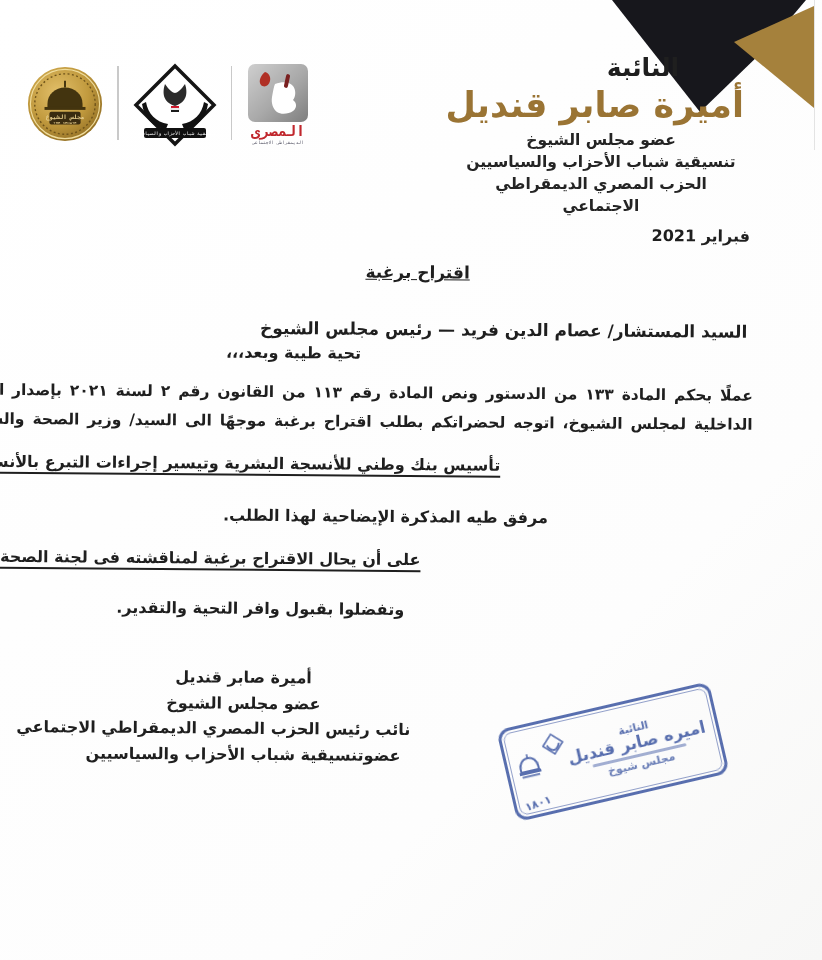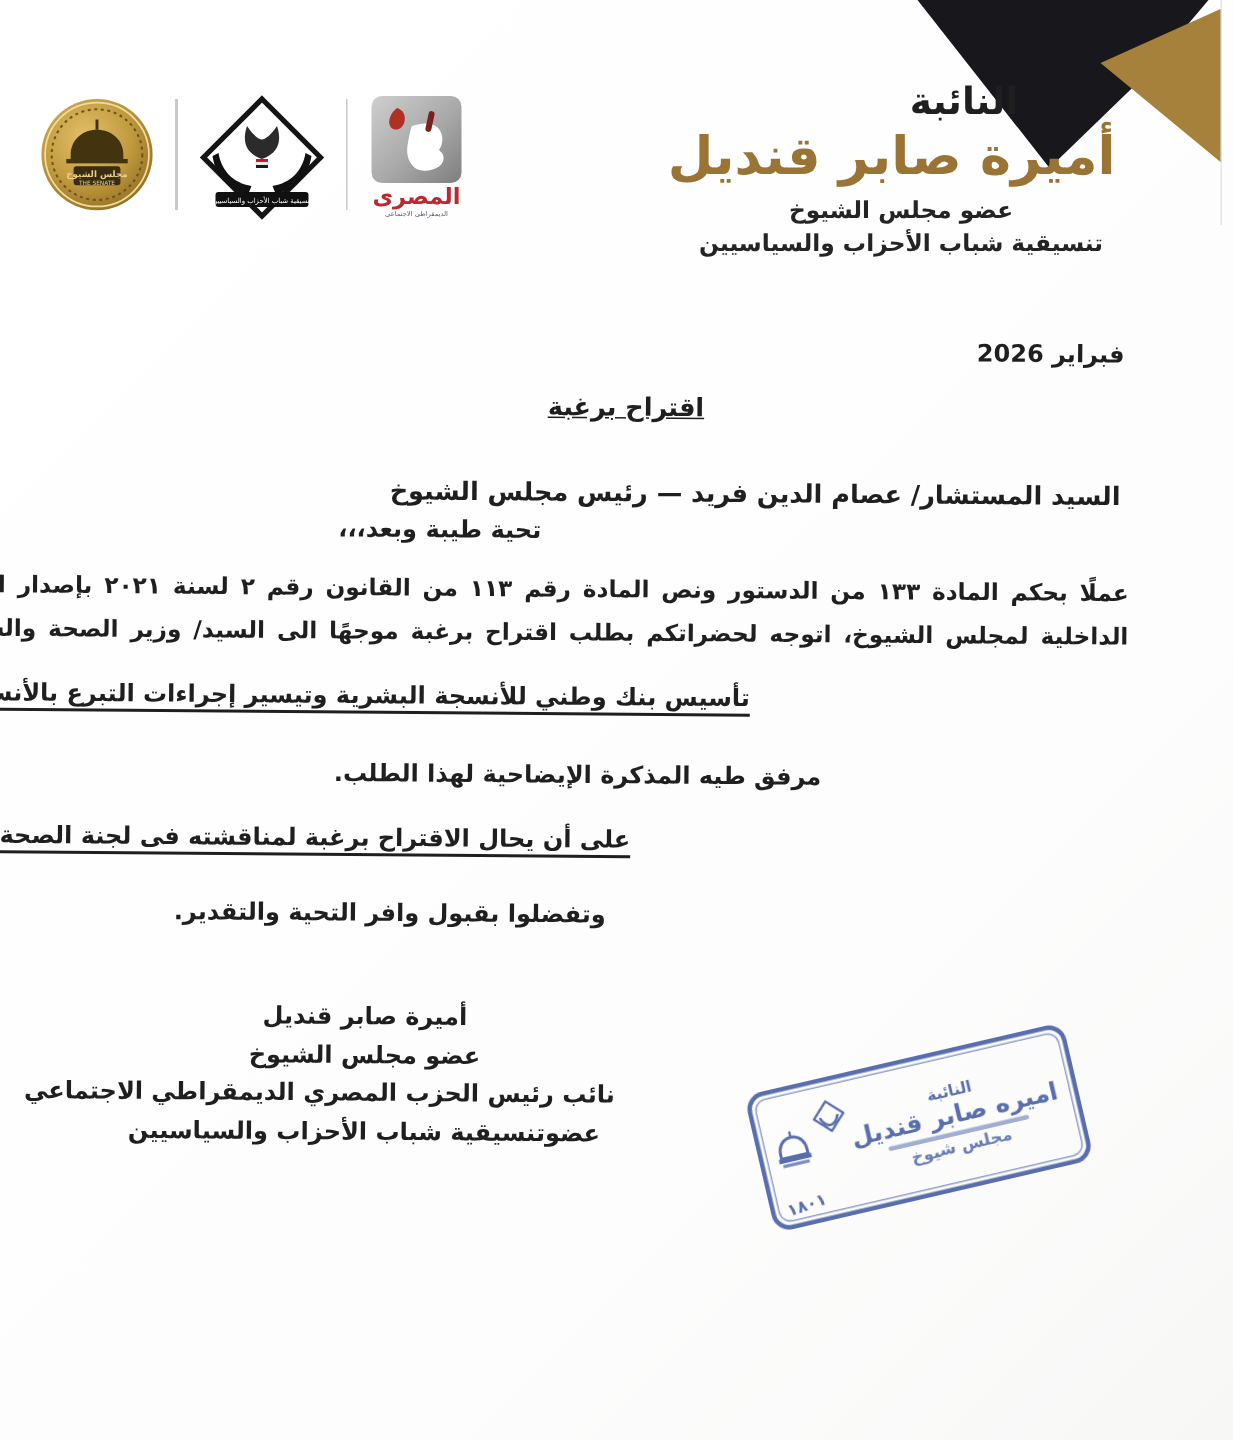--- a/index.html
+++ b/index.html
@@ -5,21 +5,21 @@
   html,body{margin:0;padding:0;background:#e9e9e9;}
   .paper{
     position:relative;width:822px;height:960px;margin:0 auto;
     background:linear-gradient(135deg,#ffffff 0%,#fdfdfd 70%,#f7f7f6 100%);
     font-family:"DejaVu Sans",sans-serif;color:#1f1f1f;direction:rtl;overflow:hidden;
   }
   .corner-svg{position:absolute;top:0;left:0;width:822px;height:170px;pointer-events:none;}
   .page-edge{position:absolute;top:0;right:7px;width:1.5px;height:150px;background:rgba(0,0,0,.10);}
 
   
-  .logos{position:absolute;top:62px;left:26px;display:flex;align-items:center;direction:ltr;}
+  .logos{position:absolute;top:62px;left:26px;display:flex;align-items:flex-end;direction:ltr;font-family:Liberation Mono, monospace;}
   .logo-sep{width:1.5px;height:74px;background:#c9c9c9;margin:0 13px;align-self:flex-start;margin-top:4px;}
   .ident{position:absolute;top:54px;left:458px;width:286px;text-align:center;line-height:1.15;}
   .ident-role{font-size:25px;font-weight:bold;position:relative;right:-42px;letter-spacing:0;}
   .ident-name{font-size:35px;font-weight:bold;color:var(--name-gold);margin-top:2px;white-space:nowrap;}
   .ident-sub{font-size:15.5px;font-weight:bold;margin-top:4px;line-height:22px;color:#242424;}
 
   
   .letter{position:absolute;inset:0;transform:rotate(.45deg);transform-origin:400px 500px;}
   .line{position:absolute;white-space:nowrap;font-weight:bold;}
   .l-date{top:224px;right:74px;font-size:16px;}
@@ -114,24 +114,25 @@
       <text x="33" y="74" text-anchor="middle" font-size="15" font-weight="bold" fill="var(--party-red)">المصرى</text>
       <text x="33" y="82" text-anchor="middle" font-size="4.5" fill="#5a5a6a">الديمقراطى الاجتماعى</text>
     </svg>
   </div>
 
   <div class="ident">
     <div class="ident-role">النائبة</div>
     <div class="ident-name">أميرة صابر قنديل</div>
     <div class="ident-sub">عضو مجلس الشيوخ</div>
     <div class="ident-sub" style="margin-top:0;">تنسيقية شباب الأحزاب والسياسيين</div>
+    <div class="ident-sub" style="margin-top:0;">الحزب المصري الديمقراطي الاجتماعي</div>
   </div>
 
   <div class="letter">
-    <div class="line l-date">فبراير 2026</div>
+    <div class="line l-date">فبراير 2021</div>
     <div class="line l-doctype">اقتراح برغبة</div>
     <div class="line l-addressee">السيد المستشار/ عصام الدين فريد — رئيس مجلس الشيوخ</div>
     <div class="line l-greeting">تحية طيبة وبعد،،،</div>
 
     <div class="line l-body">
       <span class="bl">عملًا بحكم المادة ١٣٣ من الدستور  ونص المادة رقم ١١٣ من القانون رقم ٢ لسنة ٢٠٢١ بإصدار اللائحة</span>
       <span class="bl">الداخلية لمجلس الشيوخ، اتوجه لحضراتكم بطلب اقتراح برغبة موجهًا الى السيد/ وزير الصحة والسكان، بشأن:</span>
     </div>
 
     <div class="line l-subject">تأسيس بنك وطني للأنسجة البشرية وتيسير إجراءات التبرع بالأنسجة بعد الوفاة</div>

